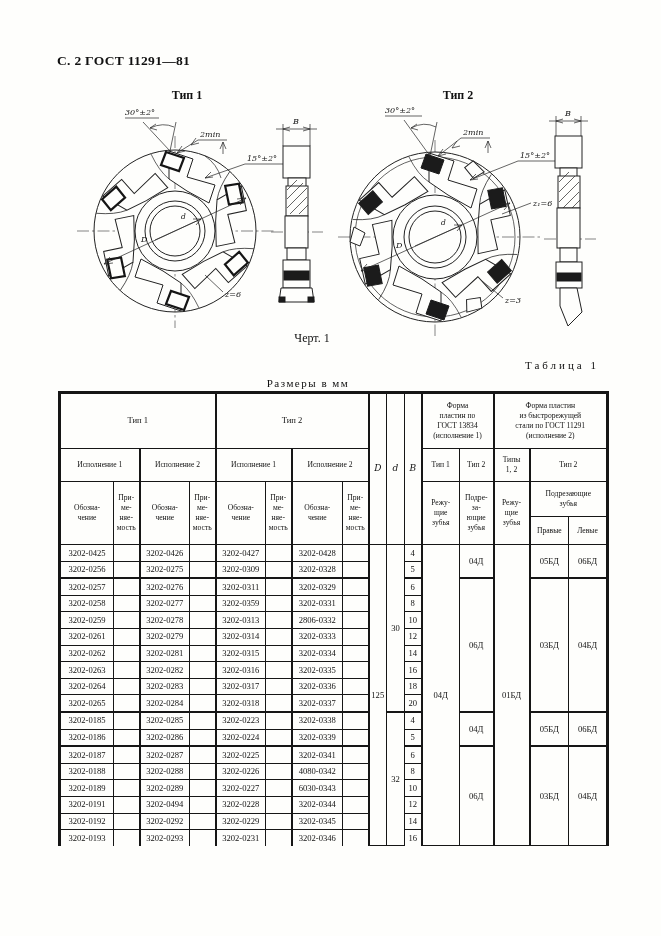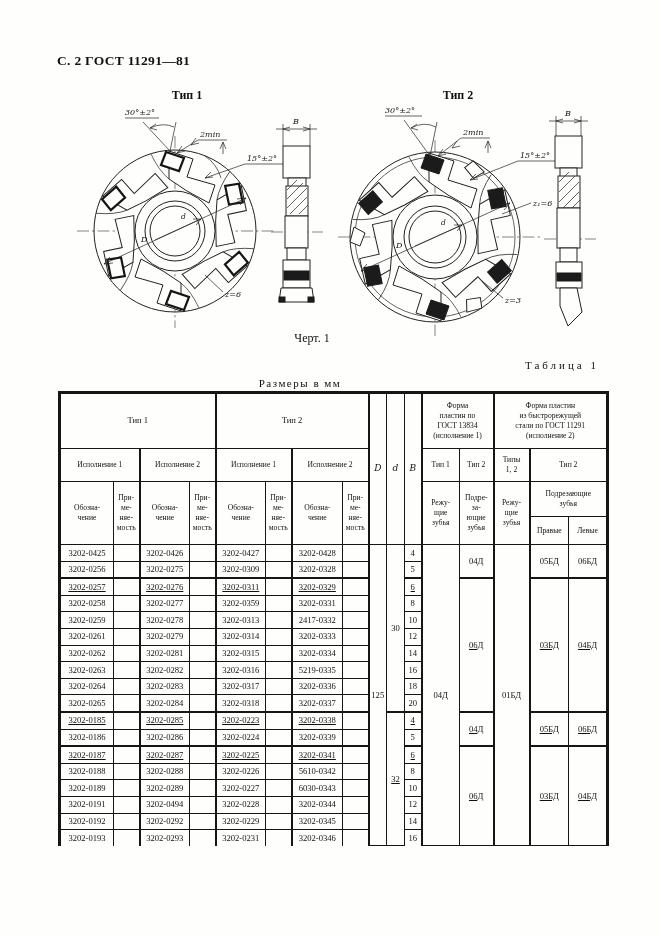--- a/index.html
+++ b/index.html
@@ -7,32 +7,32 @@
         font-family:"Liberation Serif",serif;color:#111;overflow:hidden;}
   .doc-header{position:absolute;left:57px;top:53px;font-size:13.5px;font-weight:bold;letter-spacing:.3px;}
   .fig-title{position:absolute;font-size:12px;font-weight:bold;width:90px;text-align:center;}
   #fig1-title{left:142px;top:88px;}
   #fig2-title{left:413px;top:88px;}
   .figsvg{position:absolute;}
   #fig1{left:55px;top:98px;}
   #fig2{left:330px;top:98px;}
   .fig-caption{position:absolute;top:331px;left:0;width:624px;text-align:center;font-size:12px;}
   .tbl-caption{position:absolute;top:359px;right:62px;font-size:11px;letter-spacing:3px;}
-  .units-note{position:absolute;top:377px;left:0;width:600px;text-align:center;font-size:11px;letter-spacing:1.5px;}
+  .units-note{position:absolute;top:377px;left:8px;width:600px;text-align:center;font-size:11px;letter-spacing:1.5px;}
   .tablewrap{position:absolute;left:58px;top:391px;border:2px solid #161616;border-bottom:none;}
   table{border-collapse:collapse;table-layout:fixed;width:546px;}
   th,td{border:1px solid #161616;padding:0;margin:0;text-align:center;vertical-align:middle;
         font-weight:normal;overflow:hidden;}
   thead th{font-size:7.6px;line-height:1.3;white-space:pre-line;}
   thead .big{font-size:8.6px;}
   tbody td{font-size:8.6px;height:15.6px;line-height:1;}
   tbody td.app{background:#fefefc;}
   .it{font-style:italic;font-family:"DejaVu Serif","Liberation Serif",serif;font-size:9px;}
   .vb{border-left-width:2px;}
-  .ht{border-top-width:2px;text-decoration:underline;}
+  .ht{border-top-width:2px;}
   tbody tr:last-child td{border-bottom:none;}
   tr.hr1{height:55px;}  tr.hr2{height:33px;}  tr.hr3{height:35px;}  tr.hr4{height:28px;}
   
   .ln{stroke:#222;fill:none;stroke-width:1;}
   .thin{stroke:#222;fill:none;stroke-width:.7;}
   .cl{stroke:#333;fill:none;stroke-width:.6;stroke-dasharray:12 3 2.5 3;}
   .wfill{fill:#fefefc;stroke:#222;stroke-width:1;}
   .ins{fill:#fefefc;stroke:#151515;stroke-width:2.2;}
   .insb{fill:#1b1b1b;stroke:#1b1b1b;stroke-width:1;}
   .dk{fill:#1b1b1b;stroke:#1b1b1b;}
@@ -417,21 +417,21 @@
             <td class="app"></td>
             <td class="">8</td>
           </tr>
           <tr>
             <td class="des">3202-0259</td>
             <td class="app"></td>
             <td class="des vb">3202-0278</td>
             <td class="app"></td>
             <td class="des vb">3202-0313</td>
             <td class="app"></td>
-            <td class="des vb">2417-0332</td>
+            <td class="des vb">2806-0332</td>
             <td class="app"></td>
             <td class="">10</td>
           </tr>
           <tr>
             <td class="des">3202-0261</td>
             <td class="app"></td>
             <td class="des vb">3202-0279</td>
             <td class="app"></td>
             <td class="des vb">3202-0314</td>
             <td class="app"></td>
@@ -450,21 +450,21 @@
             <td class="app"></td>
             <td class="">14</td>
           </tr>
           <tr>
             <td class="des">3202-0263</td>
             <td class="app"></td>
             <td class="des vb">3202-0282</td>
             <td class="app"></td>
             <td class="des vb">3202-0316</td>
             <td class="app"></td>
-            <td class="des vb">5219-0335</td>
+            <td class="des vb">3202-0335</td>
             <td class="app"></td>
             <td class="">16</td>
           </tr>
           <tr>
             <td class="des">3202-0264</td>
             <td class="app"></td>
             <td class="des vb">3202-0283</td>
             <td class="app"></td>
             <td class="des vb">3202-0317</td>
             <td class="app"></td>
@@ -523,21 +523,21 @@
             <td class="vb ht" rowspan="6">03БД</td>
             <td class="ht" rowspan="6">04БД</td>
           </tr>
           <tr>
             <td class="des">3202-0188</td>
             <td class="app"></td>
             <td class="des vb">3202-0288</td>
             <td class="app"></td>
             <td class="des vb">3202-0226</td>
             <td class="app"></td>
-            <td class="des vb">5610-0342</td>
+            <td class="des vb">4080-0342</td>
             <td class="app"></td>
             <td class="">8</td>
           </tr>
           <tr>
             <td class="des">3202-0189</td>
             <td class="app"></td>
             <td class="des vb">3202-0289</td>
             <td class="app"></td>
             <td class="des vb">3202-0227</td>
             <td class="app"></td>

